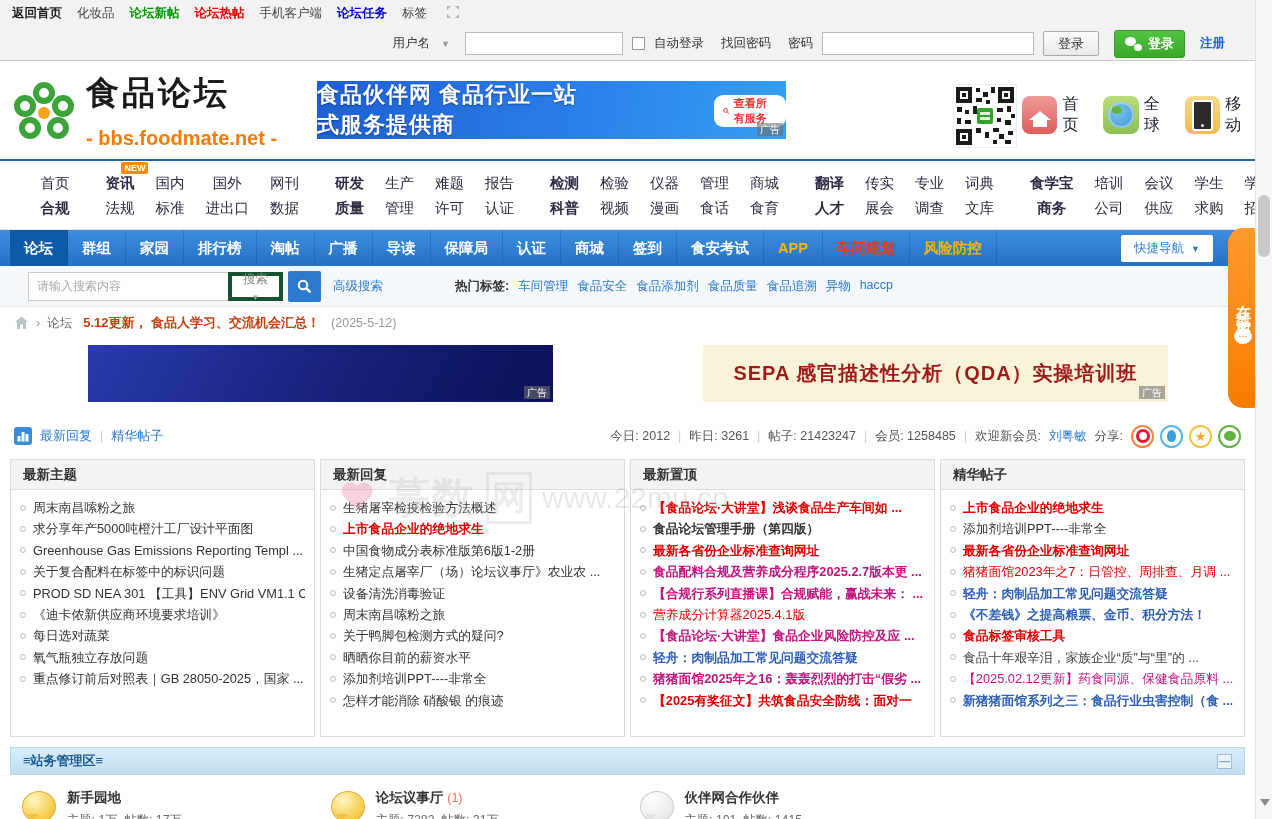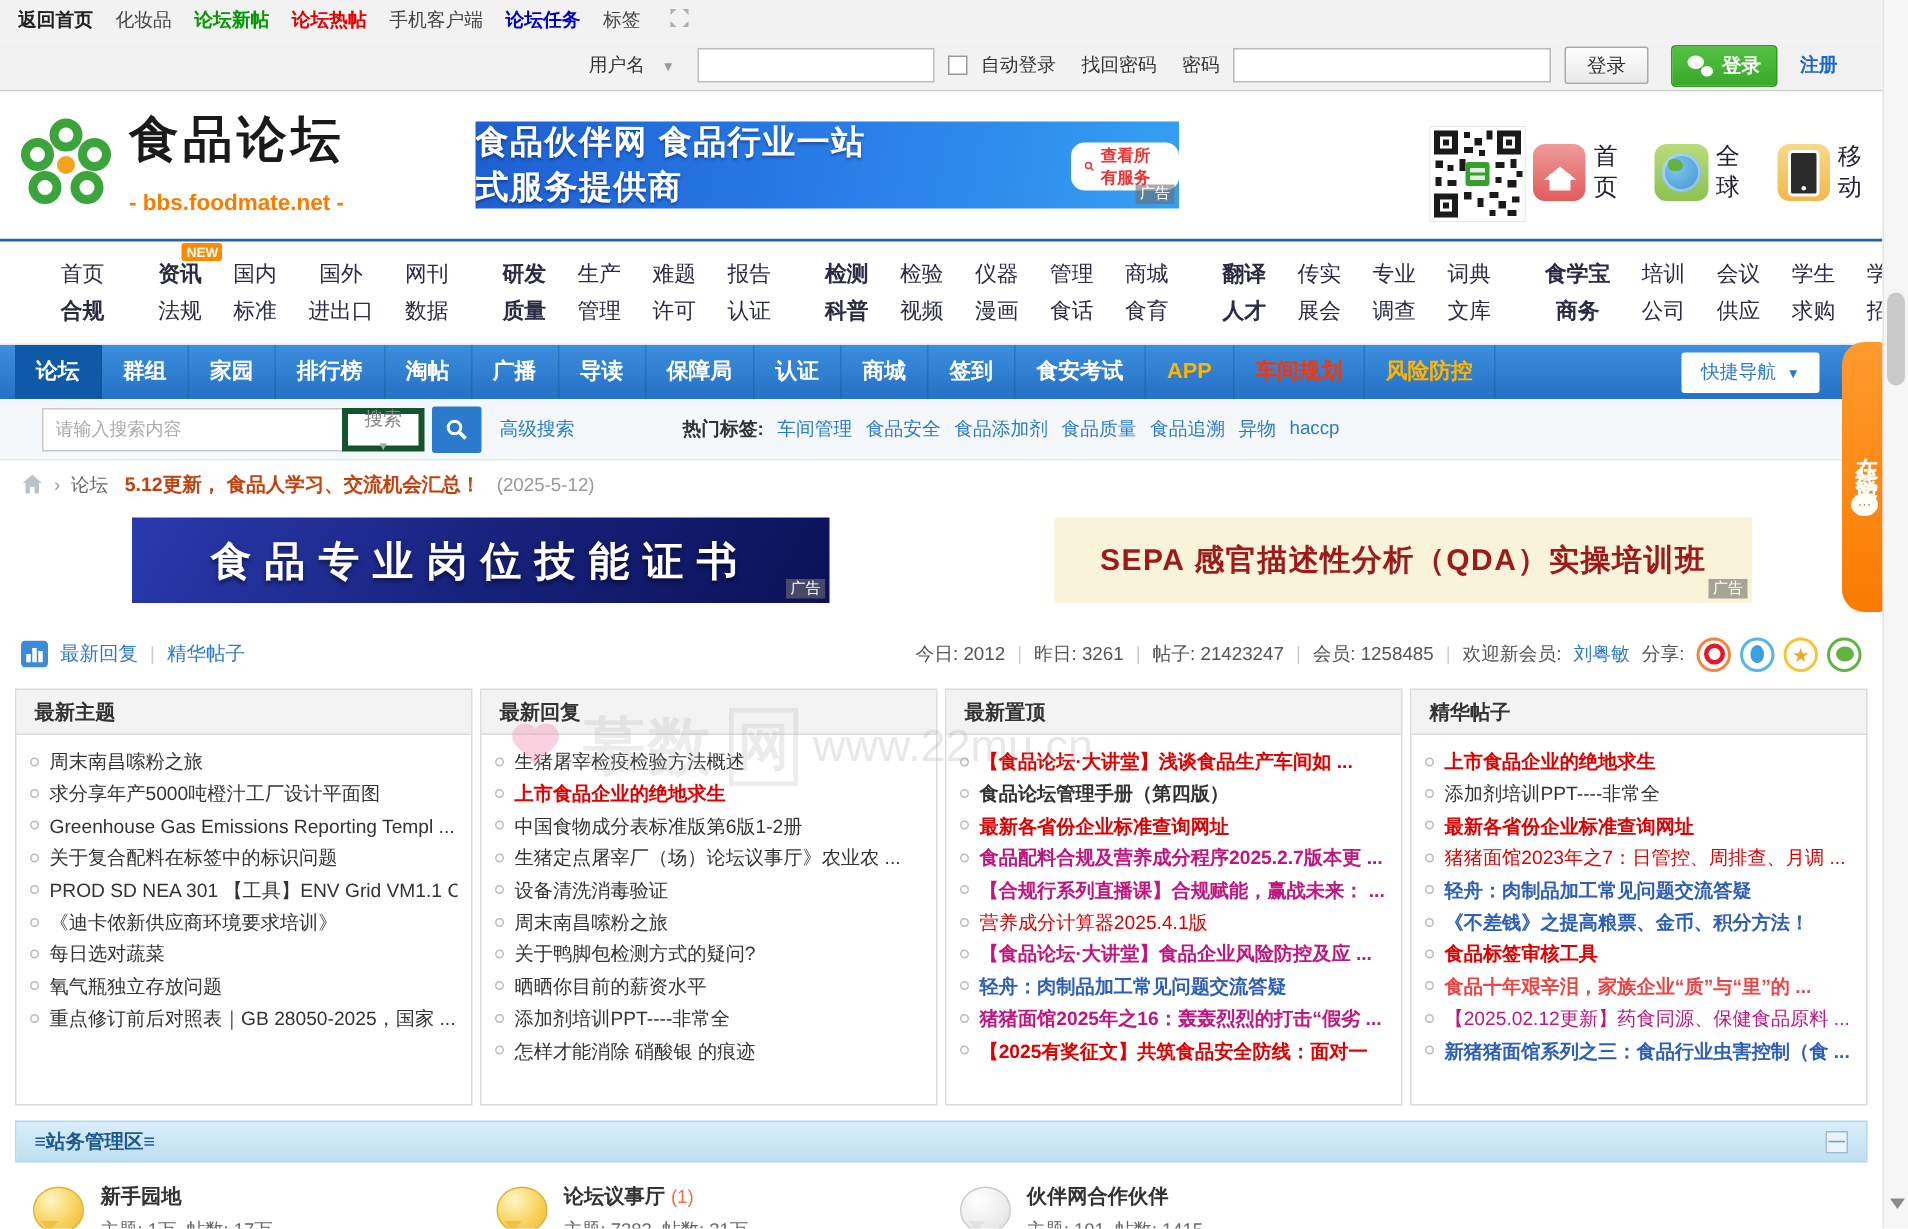--- a/index.html
+++ b/index.html
@@ -27,21 +27,21 @@
   .wx-btn { height:28px; padding:0 10px; background:linear-gradient(#53c242,#3aa82a); border:1px solid #339922; border-radius:3px; color:#fff; font-size:13px; font-weight:bold; display:flex; align-items:center; gap:6px; margin-left:6px; }
   .wx-ic { width:17px; height:14px; position:relative; }
   .wx-ic::before { content:""; position:absolute; left:0; top:0; width:11px; height:9px; background:#fff; border-radius:50%; }
   .wx-ic::after { content:""; position:absolute; right:0; bottom:0; width:8px; height:7px; background:#fff; border-radius:50%; }
   .reg-link { color:#1a66cc; font-weight:bold; margin-left:6px; }
 
   
   .header { height:98px; background:#fff; position:relative; }
   .logo { position:absolute; left:12px; top:14px; display:flex; align-items:center; gap:10px; }
   .logo-txt .t1 { font-size:33px; font-weight:bold; color:#1a1a1a; letter-spacing:3px; line-height:36px; }
-  .logo-txt .t2 { font-size:15px; font-weight:bold; color:#f97b00; margin-top:16px; }
+  .logo-txt .t2 { font-size:20px; font-weight:bold; color:#f97b00; margin-top:16px; }
   .banner { position:absolute; left:317px; top:20px; width:469px; height:58px; background:linear-gradient(100deg,#1d5fd2 0%,#2a7fe8 55%,#35a0f2 100%); display:flex; flex-direction:row; align-items:center; justify-content:center; overflow:hidden; }
   .banner .bt { color:#fff; font-size:22px; font-weight:bold; letter-spacing:1px; text-shadow:0 1px 2px rgba(0,0,60,.4); }
   .banner .bpill { margin-top:2px; margin-left:130px; background:#fff; border-radius:9px; color:#e33; font-size:11px; font-weight:bold; padding:1px 9px; display:flex; align-items:center; gap:4px; }
   .ad-tag { position:absolute; right:3px; bottom:3px; background:rgba(110,110,110,.6); color:#fff; font-size:10px; line-height:13px; padding:0 3px; }
   .qr { position:absolute; left:953px; top:23px; }
   .quick { position:absolute; left:1022px; top:33px; display:flex; align-items:center; gap:11px; }
   .q-item { display:flex; align-items:center; gap:5px; position:relative; }
   .q-label { font-size:16px; color:#223; }
 
   
@@ -110,21 +110,21 @@
   .col-h { height:30px; line-height:30px; padding:0 12px; background:#f3f3f3; border-bottom:1px solid #dcdcdc; font-weight:bold; font-size:13.5px; color:#333; }
   .col ul { list-style:none; padding:7px 9px 0; }
   .col li { height:21.4px; line-height:21.4px; white-space:nowrap; overflow:hidden; font-size:12.8px; display:flex; align-items:center; }
   .col li::before { content:""; flex:0 0 4px; width:4px; height:4px; border:1px solid #bbb; border-radius:50%; margin-right:7px; }
   .col li a { color:#333; }
   .col li a.red-b { color:#e10000; font-weight:bold; }
   .col li a.red { color:#e10000; }
   .col li a.mag-b { color:#c1157f; font-weight:bold; }
   .col li a.mag { color:#c1157f; }
   .col li a.blue-b { color:#2e5fb7; font-weight:bold; }
-  .col li a.dark-b { color:#ef4444; font-weight:bold; }
+  .col li a.dark-b { color:#404040; font-weight:normal; }
   .col li a.bold { font-weight:bold; }
 
   
   .cat-header { margin:10px 10px 0; height:28px; background:linear-gradient(#d9edf9,#bfe0f2); border:1px solid #b3d7ec; display:flex; align-items:center; padding:0 12px; color:#1b5a8e; font-weight:bold; font-size:13px; }
   .collapse-btn { margin-left:auto; width:15px; height:15px; border:1px solid #9cbcd4; background:#eaf4fb; color:#7aa5c2; display:grid; place-items:center; font-size:11px; line-height:1; }
   .forums { margin:14px 10px 0; display:grid; grid-template-columns:repeat(4,1fr); }
   .forum { display:flex; gap:11px; padding-left:12px; }
   .bubble { flex:0 0 34px; width:34px; height:31px; border-radius:50% 50% 48% 48%; position:relative; margin-top:2px; }
   .bubble.yellow { background:radial-gradient(circle at 35% 28%,#fff6c4,#f7cf52 62%,#e9b637); border:1px solid #e0b239; }
   .bubble.gray { background:radial-gradient(circle at 35% 28%,#ffffff,#ececec 62%,#dcdcdc); border:1px solid #ccc; }
@@ -538,21 +538,20 @@
         <path d="M7.5 0.5 L14 6 H12 V13 H9 V8.5 H6 V13 H3 V6 H1 Z" fill="#b9c3cc"></path>
       </svg>
     <span>›</span>
     <a class="bc-forum">论坛</a>
     <a class="bc-ann">5.12更新， 食品人学习、交流机会汇总！</a>
     <span class="bc-date">(2025-5-12)</span>
   </div>
 
   <div class="ads">
     <div class="ad ad1">
-      <span class="txt">食品专业岗位技能证书</span>
       <span class="ad-tag">广告</span>
     </div>
     <div class="ad ad2">
       <span class="txt">SEPA 感官描述性分析（QDA）实操培训班</span>
       <span class="ad-tag">广告</span>
     </div>
   </div>
 
   <div class="statsbar">
     <div class="stats-left">

